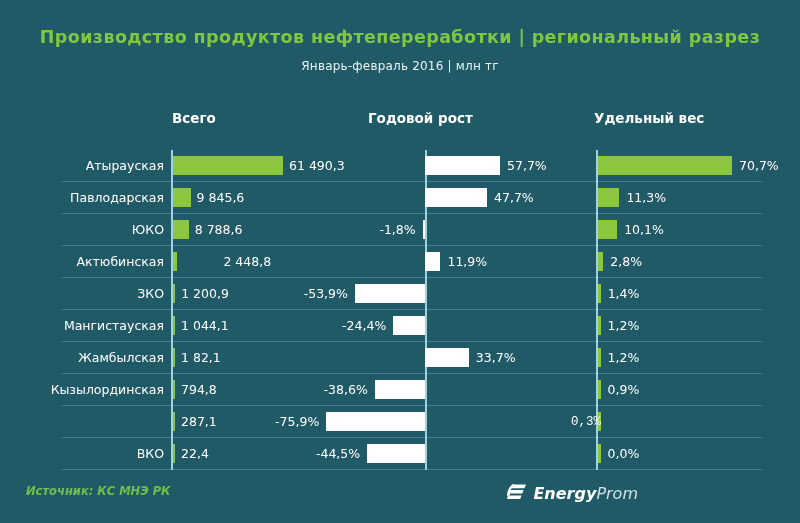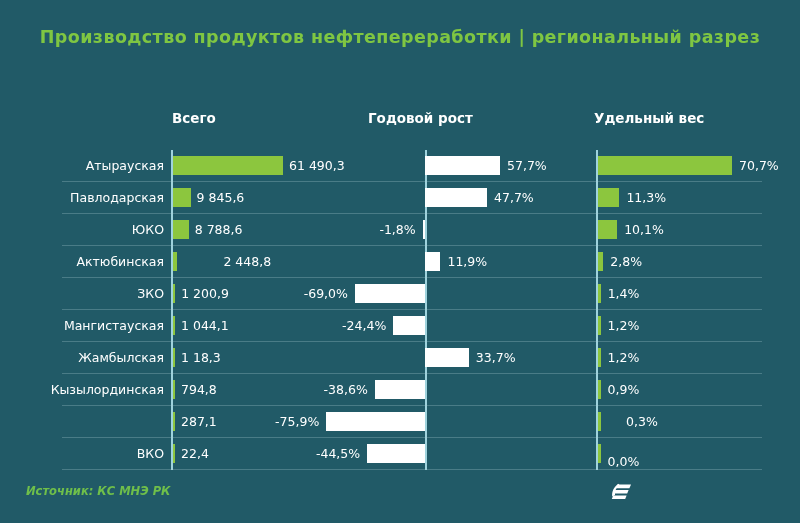--- a/index.html
+++ b/index.html
@@ -163,20 +163,21 @@
     white-space: nowrap;
   }
   .logo-energy { color: #ffffff; font-weight: bold; }
   .logo-prom   { color: #cfe3e6; font-weight: normal; }
 </style>
 </head>
 <body>
 
 <div id="header">
   <div id="chart-title">Производство продуктов нефтепереработки | региональный разрез</div>
+  <div id="chart-subtitle">Январь-февраль 2016 | млн тг</div>
 </div>
 
 <div class="col-header" id="col-header-total">Всего</div>
 <div class="col-header" id="col-header-growth">Годовой рост</div>
 <div class="col-header" id="col-header-share">Удельный вес</div>
 
 <div id="plot">
   <div class="axis" id="axis-total"></div>
   <div class="axis" id="axis-growth"></div>
   <div class="axis" id="axis-share"></div>
@@ -219,39 +220,39 @@
         <div class="val val-growth" style="left: 447.47px;">11,9%</div>
         <div class="bar bar-green" style="left: 598px; width: 5.30693px;"></div>
         <div class="val val-share" style="left: 610.307px;">2,8%</div>
         <div class="row-sep"></div>
       </div>
       <div class="row" style="top: 128px;">
         <div class="region-label">ЗКО</div>
         <div class="bar bar-green" style="left: 173px; width: 2.14829px;"></div>
         <div class="val val-total" style="left: 181.148px;">1 200,9</div>
         <div class="bar bar-white" style="left: 354.93px; width: 70.07px;"></div>
-        <div class="val val-growth" style="right: 452.07px;">-69,0%</div>
+        <div class="val val-growth" style="right: 452.07px;">-53,9%</div>
         <div class="bar bar-green" style="left: 598px; width: 2.65347px;"></div>
         <div class="val val-share" style="left: 607.653px;">1,4%</div>
         <div class="row-sep"></div>
       </div>
       <div class="row" style="top: 160px;">
         <div class="region-label">Мангистауская</div>
         <div class="bar bar-green" style="left: 173px; width: 2px;"></div>
         <div class="val val-total" style="left: 181px;">1 044,1</div>
         <div class="bar bar-white" style="left: 393.28px; width: 31.72px;"></div>
         <div class="val val-growth" style="right: 413.72px;">-24,4%</div>
         <div class="bar bar-green" style="left: 598px; width: 2.5px;"></div>
         <div class="val val-share" style="left: 607.5px;">1,2%</div>
         <div class="row-sep"></div>
       </div>
       <div class="row" style="top: 192px;">
         <div class="region-label">Жамбылская</div>
         <div class="bar bar-green" style="left: 173px; width: 2px;"></div>
-        <div class="val val-total" style="left: 181px;">1 18,3</div>
+        <div class="val val-total" style="left: 181px;">1 82,1</div>
         <div class="bar bar-white" style="left: 425px; width: 43.81px;"></div>
         <div class="val val-growth" style="left: 475.81px;">33,7%</div>
         <div class="bar bar-green" style="left: 598px; width: 2.5px;"></div>
         <div class="val val-share" style="left: 607.5px;">1,2%</div>
         <div class="row-sep"></div>
       </div>
       <div class="row" style="top: 224px;">
         <div class="region-label">Кызылординская</div>
         <div class="bar bar-green" style="left: 173px; width: 2px;"></div>
         <div class="val val-total" style="left: 181px;">794,8</div>
@@ -260,41 +261,44 @@
         <div class="bar bar-green" style="left: 598px; width: 2.5px;"></div>
         <div class="val val-share" style="left: 607.5px;">0,9%</div>
         <div class="row-sep"></div>
       </div>
       <div class="row" style="top: 256px;">
         <div class="bar bar-green" style="left: 173px; width: 2px;"></div>
         <div class="val val-total" style="left: 181px;">287,1</div>
         <div class="bar bar-white" style="left: 326.33px; width: 98.67px;"></div>
         <div class="val val-growth" style="right: 480.67px;">-75,9%</div>
         <div class="bar bar-green" style="left: 598px; width: 2.5px;"></div>
-        <div class="val val-share" style="left: 626px;">0,3%</div>
+        <div class="val val-share" style="left: 571px; font-family: Liberation Mono, monospace;">0,3%</div>
         <div class="row-sep"></div>
       </div>
       <div class="row" style="top: 288px;">
         <div class="region-label">ВКО</div>
         <div class="bar bar-green" style="left: 173px; width: 2px;"></div>
         <div class="val val-total" style="left: 181px;">22,4</div>
         <div class="bar bar-white" style="left: 367.15px; width: 57.85px;"></div>
         <div class="val val-growth" style="right: 439.85px;">-44,5%</div>
         <div class="bar bar-green" style="left: 598px; width: 2.5px;"></div>
-        <div class="val val-share" style="left: 607.5px; margin-top: 8px;">0,0%</div>
+        <div class="val val-share" style="left: 607.5px;">0,0%</div>
         <div class="row-sep"></div>
       </div>
     </div>
 </div>
 
 <div id="footer">
   <div id="source-note">Источник: КС МНЭ РК</div>
   <div id="logo">
     <div id="logo-mark">
       <svg width="22" height="20" viewBox="0 0 22 20" xmlns="http://www.w3.org/2000/svg">
         <path d="M6.2 1.5 H20 L18.4 5.2 H4.6 Z" fill="#ffffff"></path>
         <path d="M4.2 7.0 H17.6 L16.2 10.6 H2.8 Z" fill="#ffffff"></path>
         <path d="M2.2 12.4 H15.6 L14.2 16.0 H0.8 Z" fill="#ffffff"></path>
         <path d="M7.6 0.8 C3.0 3.6 0.6 8.4 1.2 13.4 L4.0 12.0 C3.6 8.0 5.2 4.2 8.4 1.9 Z" fill="#ffffff"></path>
       </svg>
     </div>
+    <div id="logo-text">
+      <span class="logo-energy">Energy</span><span class="logo-prom">Prom</span>
+    </div>
   </div>
 </div>
 
 </body></html>

